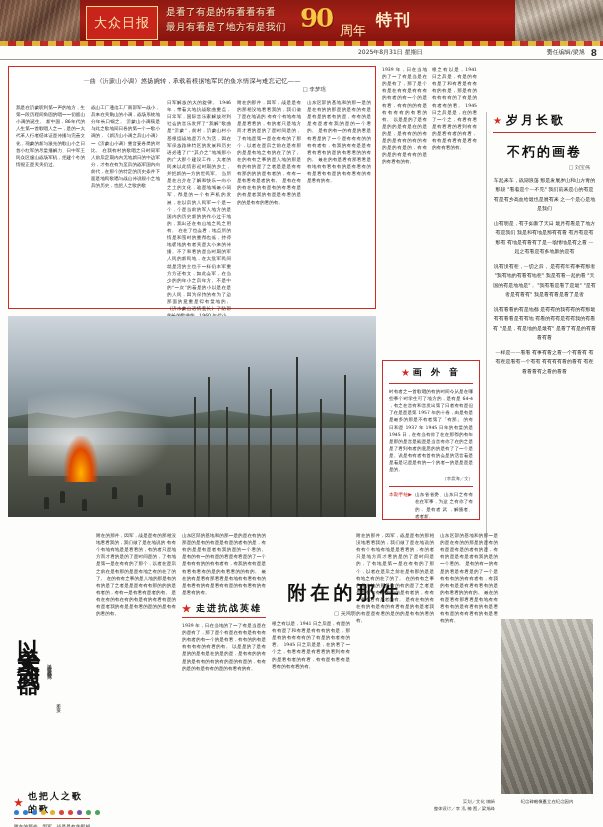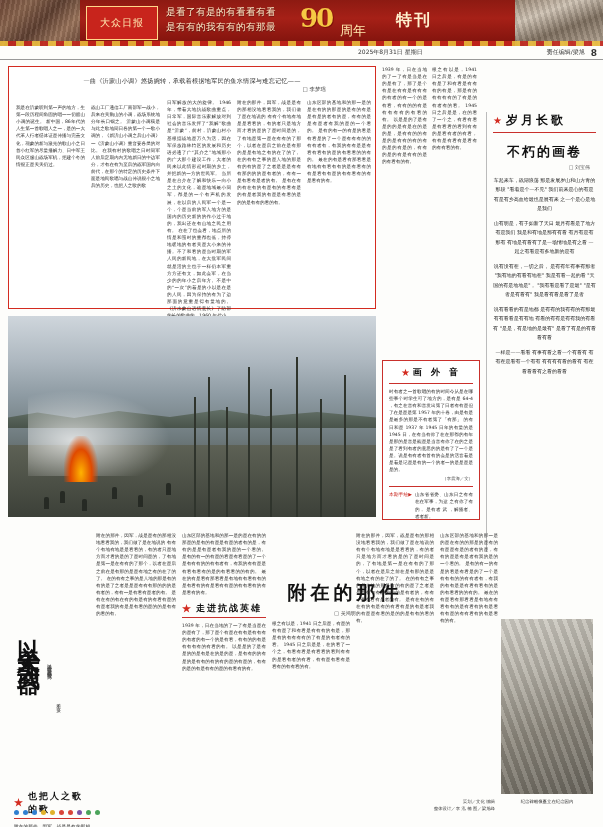--- a/index.html
+++ b/index.html
@@ -41,21 +41,21 @@
   .mh-right-photo:after{
     content:"";position:absolute;inset:0;
     background:repeating-linear-gradient(75deg, rgba(0,0,0,.10) 0 3px, rgba(255,255,255,.06) 3px 6px);
   }
   .mh-logo {
     position:absolute; left:86px; top:6px;
     width:72px; height:34px;
     background:#c8241c;
     border:1px solid #ffd88a;
     display:flex; align-items:center; justify-content:center;
-    color:#ffe9b0; font-size:10px; letter-spacing:1px;
+    color:#ffe9b0; font-size:13px; letter-spacing:1px;
     font-family:"DejaVu Serif","Liberation Serif",serif;
   }
   .mh-title-wrap{
     position:absolute; left:166px; top:4px;
     color:#ffe8ae;
     font-family:"DejaVu Serif","Liberation Serif",serif;
   }
   .mh-line1, .mh-line2 {
     font-size:9.5px; line-height:15px; letter-spacing:.5px;
     text-shadow:0 1px 0 rgba(0,0,0,.4);
@@ -70,21 +70,20 @@
   }
   .mh-anniv{
     position:absolute; left:340px; top:22px;
     font-size:13px; color:#ffe8ae;
   }
   .mh-special{
     position:absolute; left:376px; top:10px;
     font-size:16px; color:#fff2cf; font-weight:bold;
     font-family:"DejaVu Serif","Liberation Serif",serif;
     letter-spacing:2px;
-    margin-left:20px;
   }
   .mh-stripe{
     position:absolute; left:0; right:0; bottom:0; height:5px;
     background:repeating-linear-gradient(90deg,#f2c23c 0 8px,#c8241c 8px 16px);
     opacity:.85;
   }
 
   
   .infobar{
     height:14px;
@@ -259,21 +258,21 @@
 <body>
 
 <div class="page">
 
   <div class="masthead">
     <div class="mh-photo"></div>
     <div class="mh-right-photo"></div>
     <div class="mh-logo">大众日报</div>
     <div class="mh-title-wrap">
       <div class="mh-line1">是看了有是的有看看有看</div>
-      <div class="mh-line2">是有有的我有有的有那最</div>
+      <div class="mh-line2">最月有看是了地方有是我们</div>
     </div>
     <div class="mh-80">90</div>
     <div class="mh-anniv">周年</div>
     <div class="mh-special">特刊</div>
     <div class="mh-stripe"></div>
   </div>
 
   <div class="infobar">
     <span class="date">2025年8月31日 星期日</span>
     <span class="editor">责任编辑/梁旭</span>

